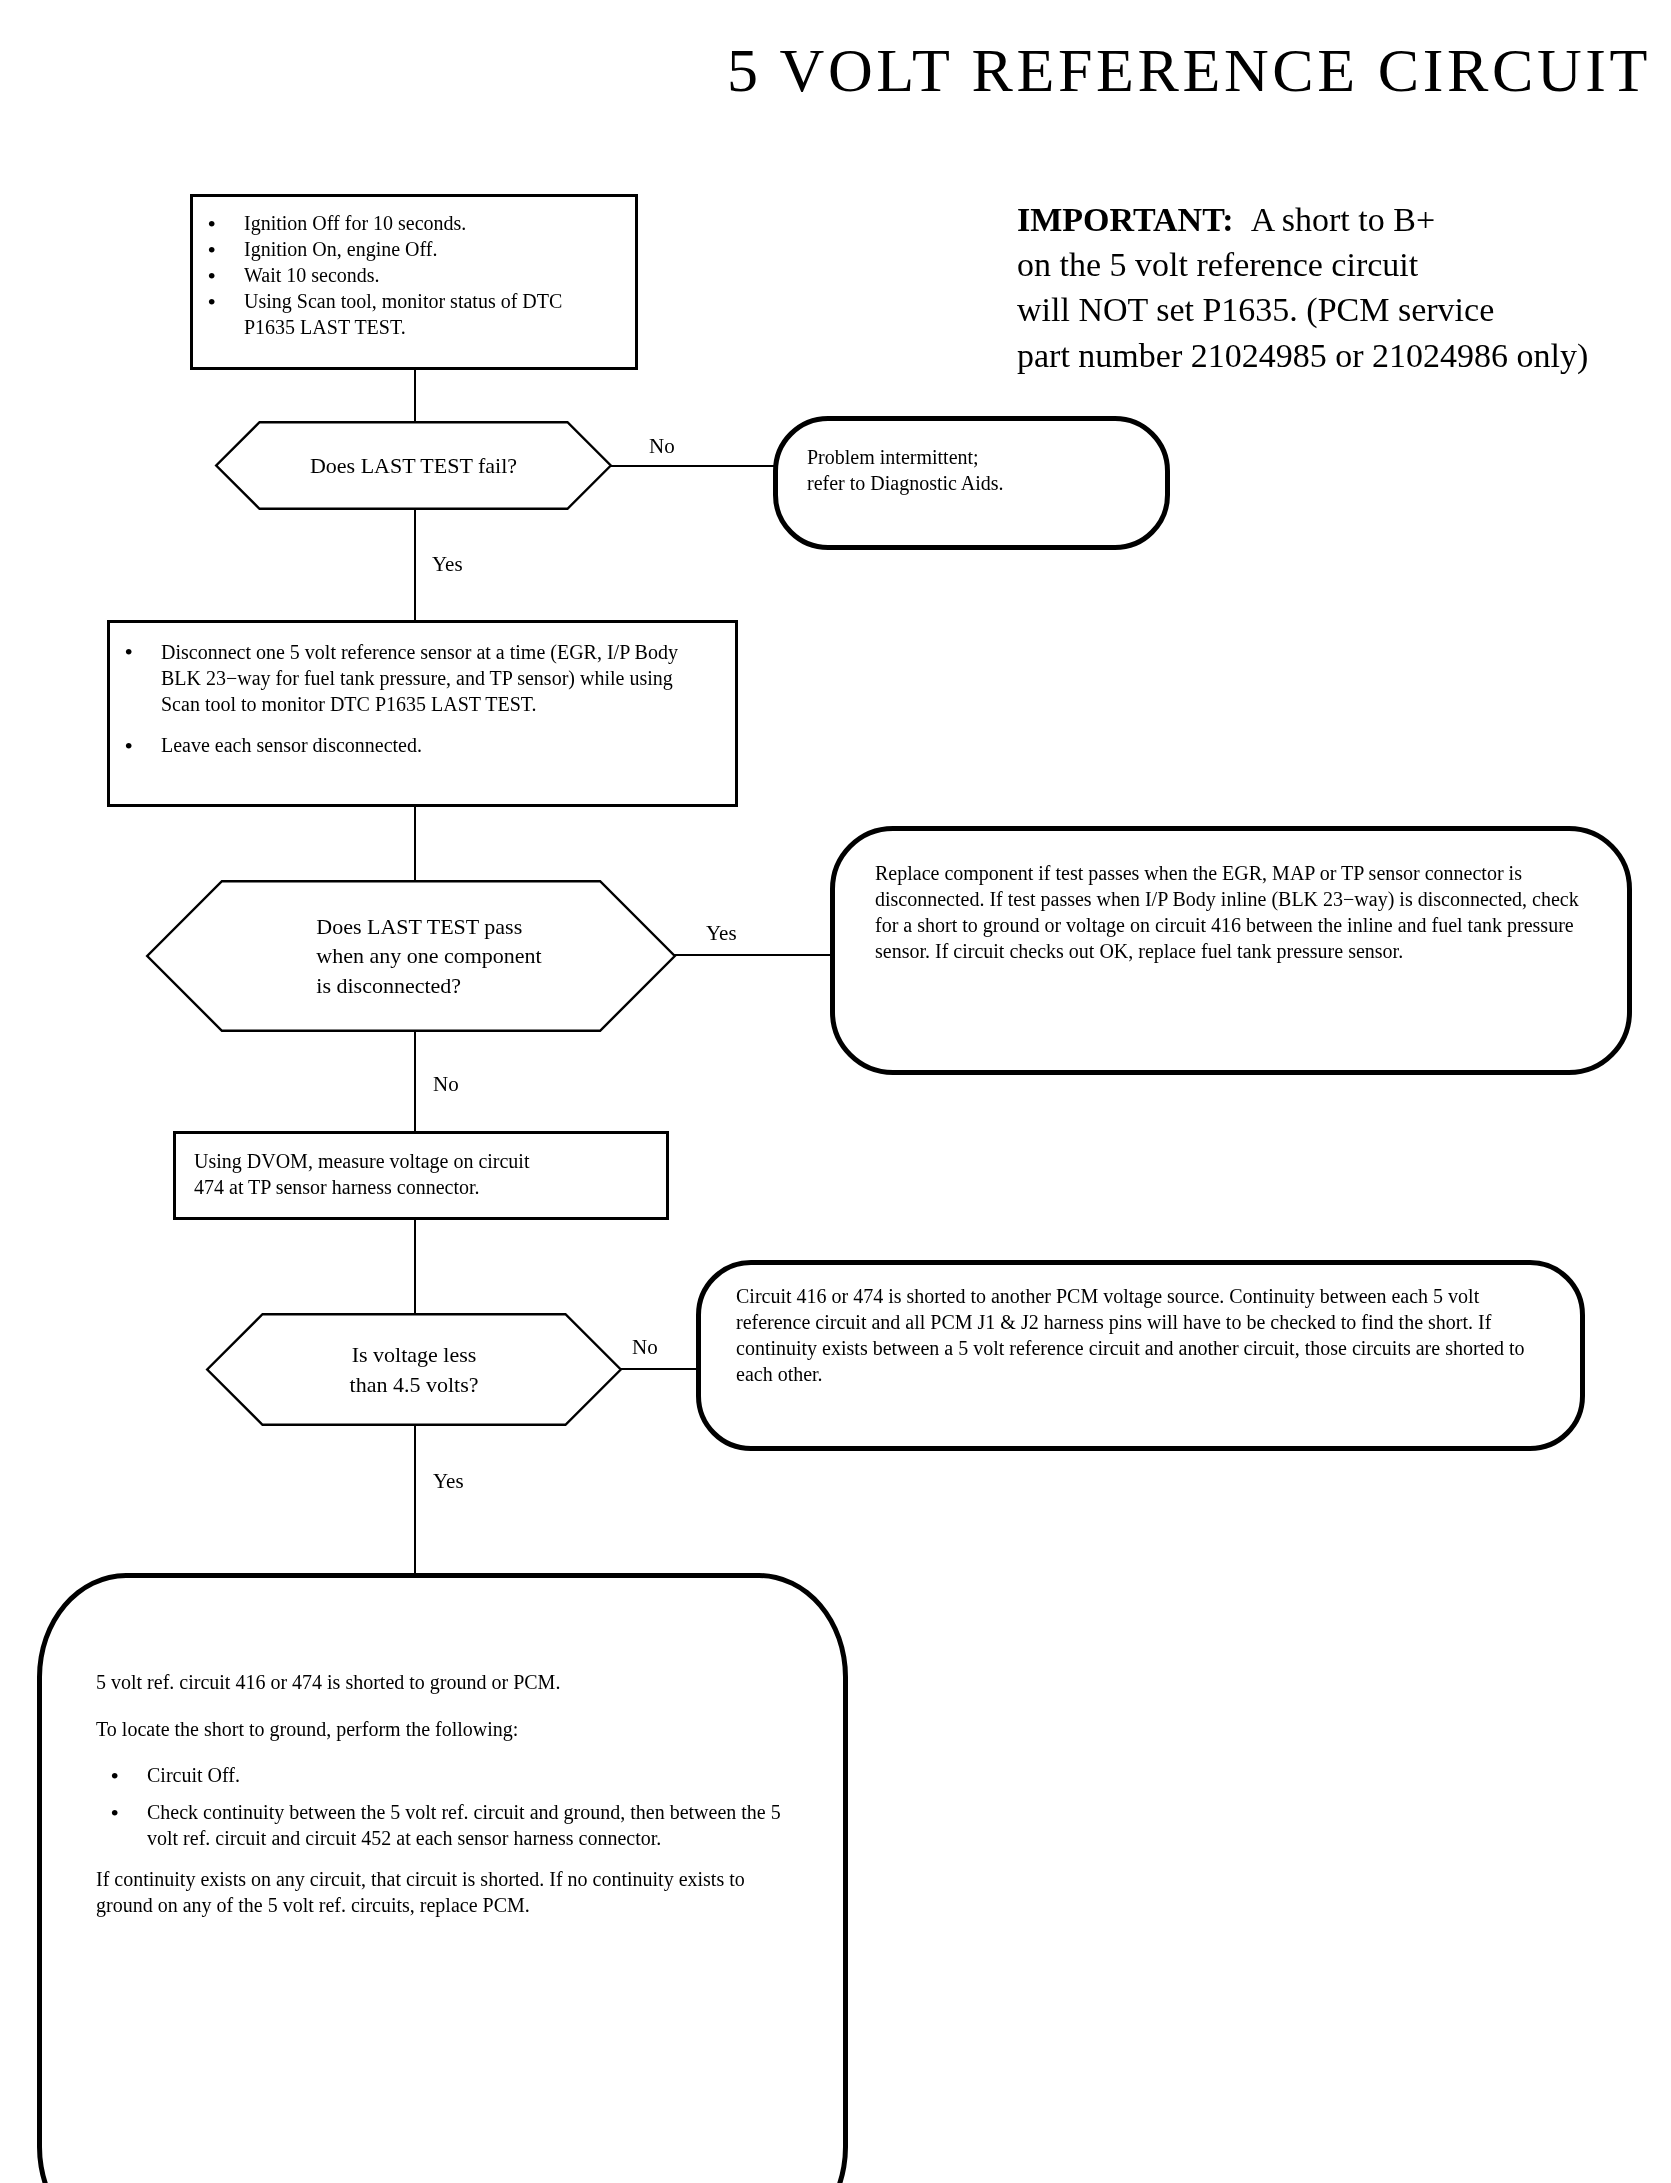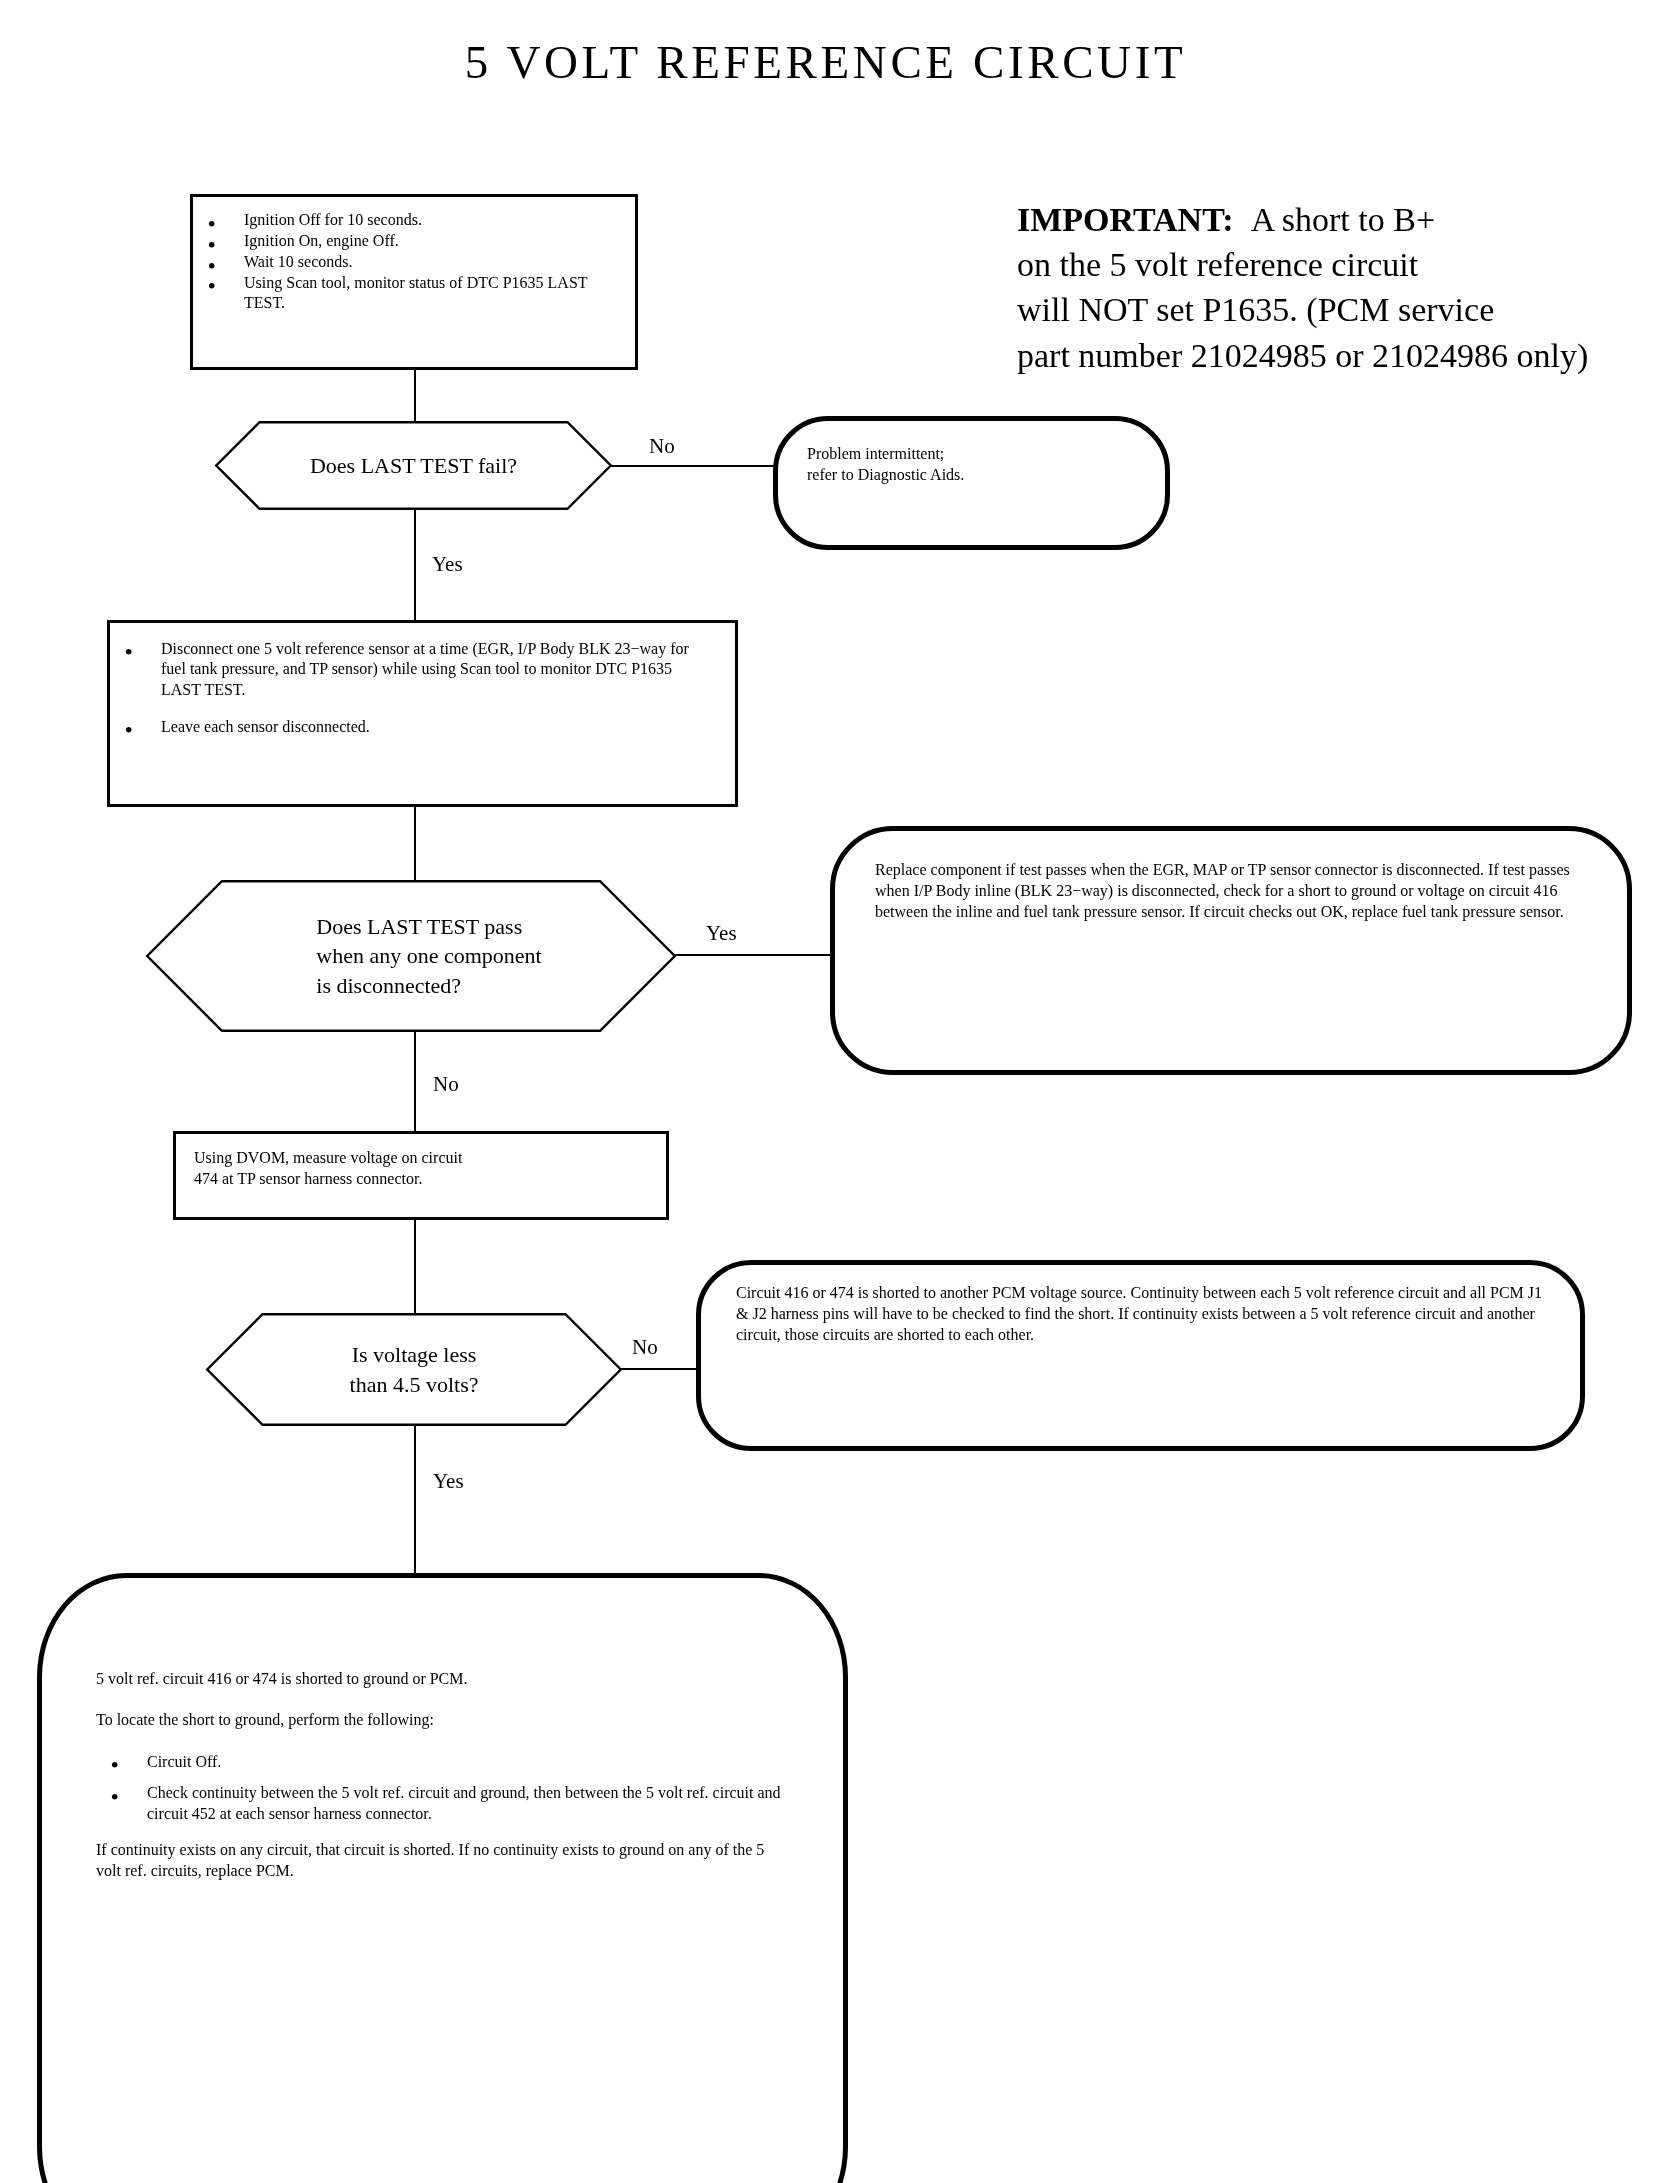--- a/index.html
+++ b/index.html
@@ -3,26 +3,26 @@
 <meta charset="utf-8">
 <style>
   html,body{margin:0;padding:0;background:#fff;}
   body{width:1672px;height:2183px;position:relative;
        font-family:"Liberation Serif","DejaVu Serif",serif;color:#000;
        -webkit-font-smoothing:antialiased;}
   .abs{position:absolute;box-sizing:border-box;}
 
   
   #title{
-    top:35px;left:0;width:1651px;text-align:center;
-    font-size:47px;letter-spacing:3.6px;font-weight:400;white-space:nowrap;
+    top:35px;left:0;width:1651px;text-align:right;
+    font-size:62px;letter-spacing:3.6px;font-weight:400;white-space:nowrap;
   }
 
   
-  .txt{font-size:16px;line-height:1.30;}
+  .txt{font-size:20px;line-height:1.30;}
 
   
   .rect{border:3px solid #000;background:#fff;}
 
   
   .round{border:5.4px solid #000;background:#fff;}
 
   
   ul.b{list-style:none;margin:0;padding:0;}
   ul.b li{position:relative;padding-left:51px;margin:0 0 2.4px 0;}

